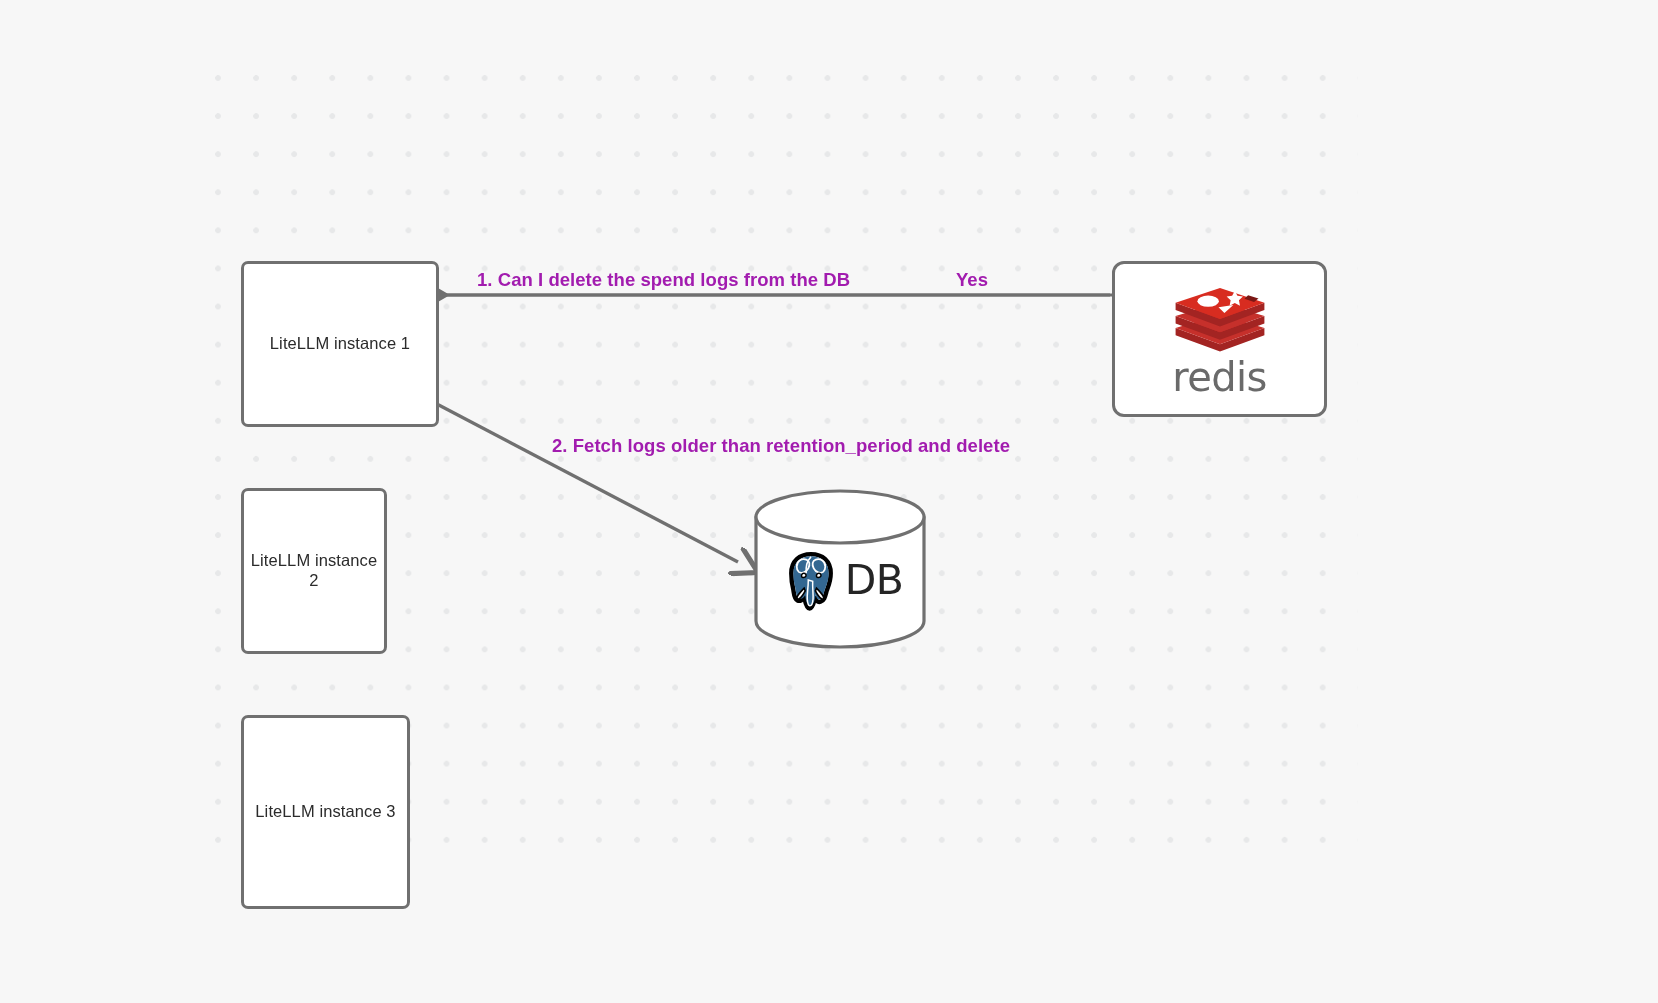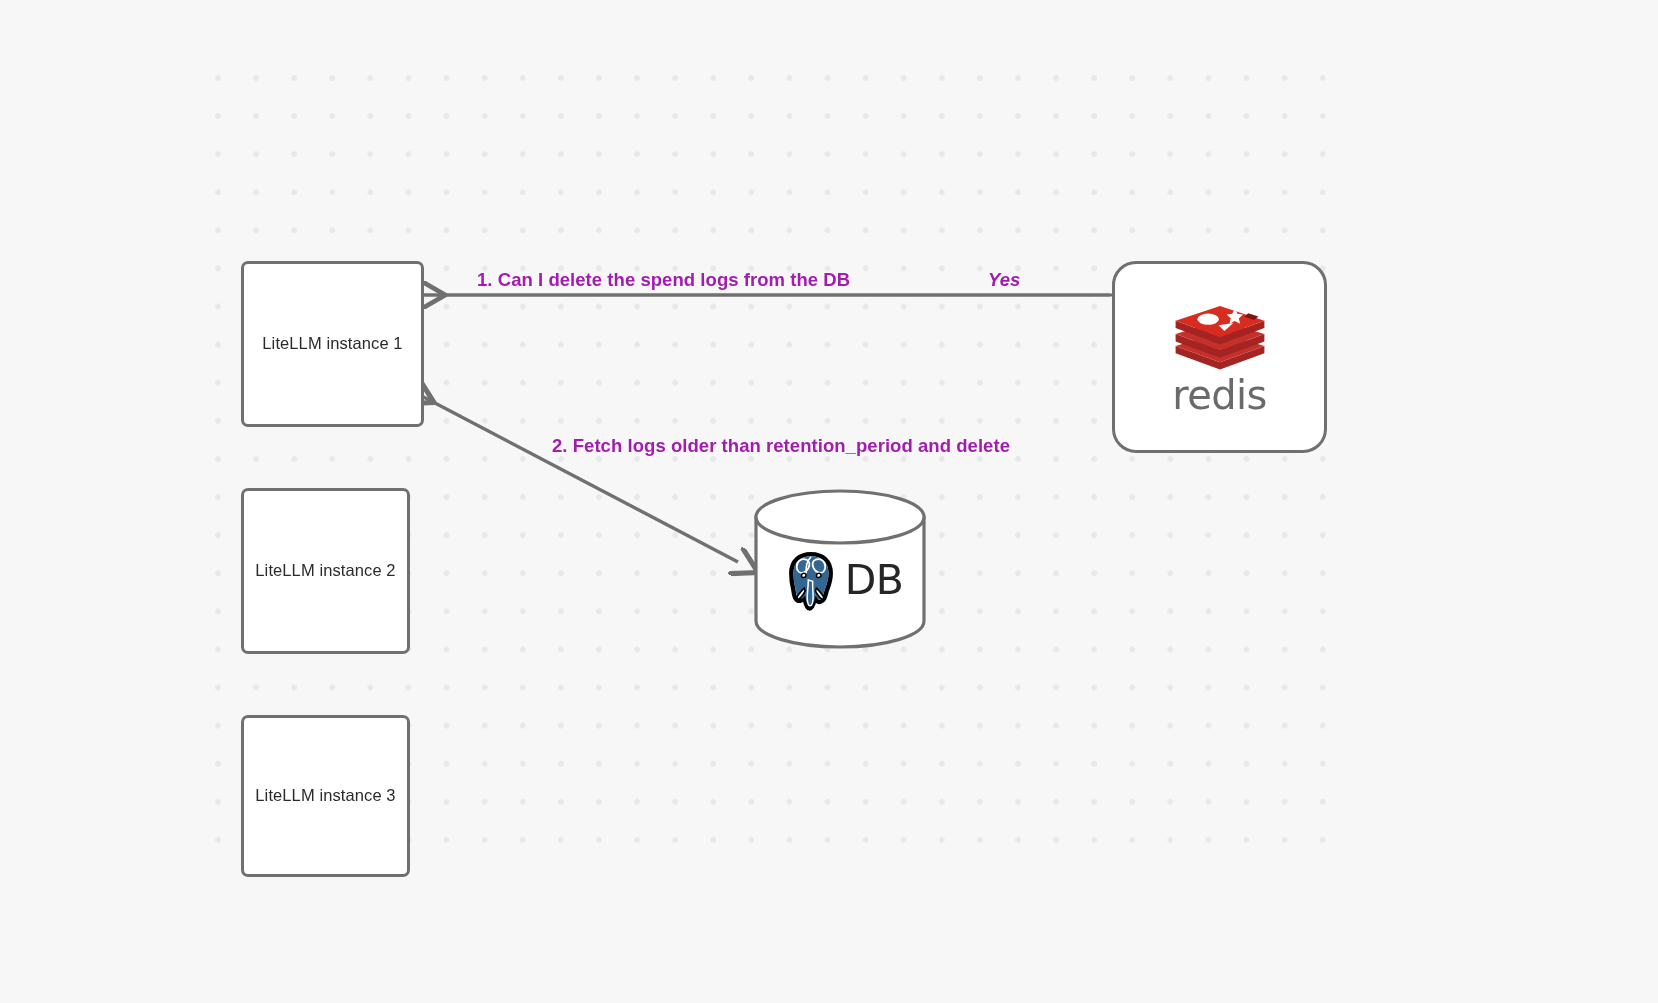--- a/index.html
+++ b/index.html
@@ -59,34 +59,34 @@
 
   .node-box .node-label {
     font-size: 16.5px;
     color: #2b2b2b;
     font-weight: 400;
     letter-spacing: 0.1px;
     text-align: center;
     line-height: 1.2;
   }
 
-  #node-instance-1 { left: 241px; top: 261px; width: 183px; height: 166px; }
-  #node-instance-2 { left: 241px; top: 488px; width: 169px; height: 166px; }
-  #node-instance-3 { left: 241px; top: 715px; width: 169px; height: 162px; }
+  #node-instance-1 { left: 241px; top: 261px; width: 198px; height: 166px; }
+  #node-instance-2 { left: 241px; top: 488px; width: 146px; height: 166px; }
+  #node-instance-3 { left: 241px; top: 715px; width: 169px; height: 194px; }
 
   
   #node-redis {
     position: absolute;
     left: 1112px;
     top: 261px;
     width: 215px;
-    height: 192px;
+    height: 156px;
     background: #ffffff;
     border: 3px solid #707070;
-    border-radius: 24px;
+    border-radius: 12px;
     display: flex;
     flex-direction: column;
     align-items: center;
     justify-content: center;
     gap: 2px;
   }
 
   #redis-logo-mark { width: 96px; height: 74px; display: block; }
 
   .redis-wordmark {
@@ -136,21 +136,21 @@
     position: absolute;
     font-size: 18.5px;
     font-weight: 700;
     color: #a21caf;
     letter-spacing: 0.05px;
     white-space: nowrap;
     line-height: 1.2;
   }
 
   #edge-label-step1 { left: 477px; top: 269px; }
-  #edge-label-yes   { left: 988px; top: 269px; font-style: italic; }
+  #edge-label-yes   { left: 956px; top: 269px; }
   #edge-label-step2 { left: 552px; top: 435px; }
 </style>
 </head>
 <body>
 
 <div id="canvas">
 
   <div id="dot-grid"></div>
 
   <svg id="edges" viewBox="0 0 1658 1003" width="1658" height="1003" xmlns="http://www.w3.org/2000/svg">

